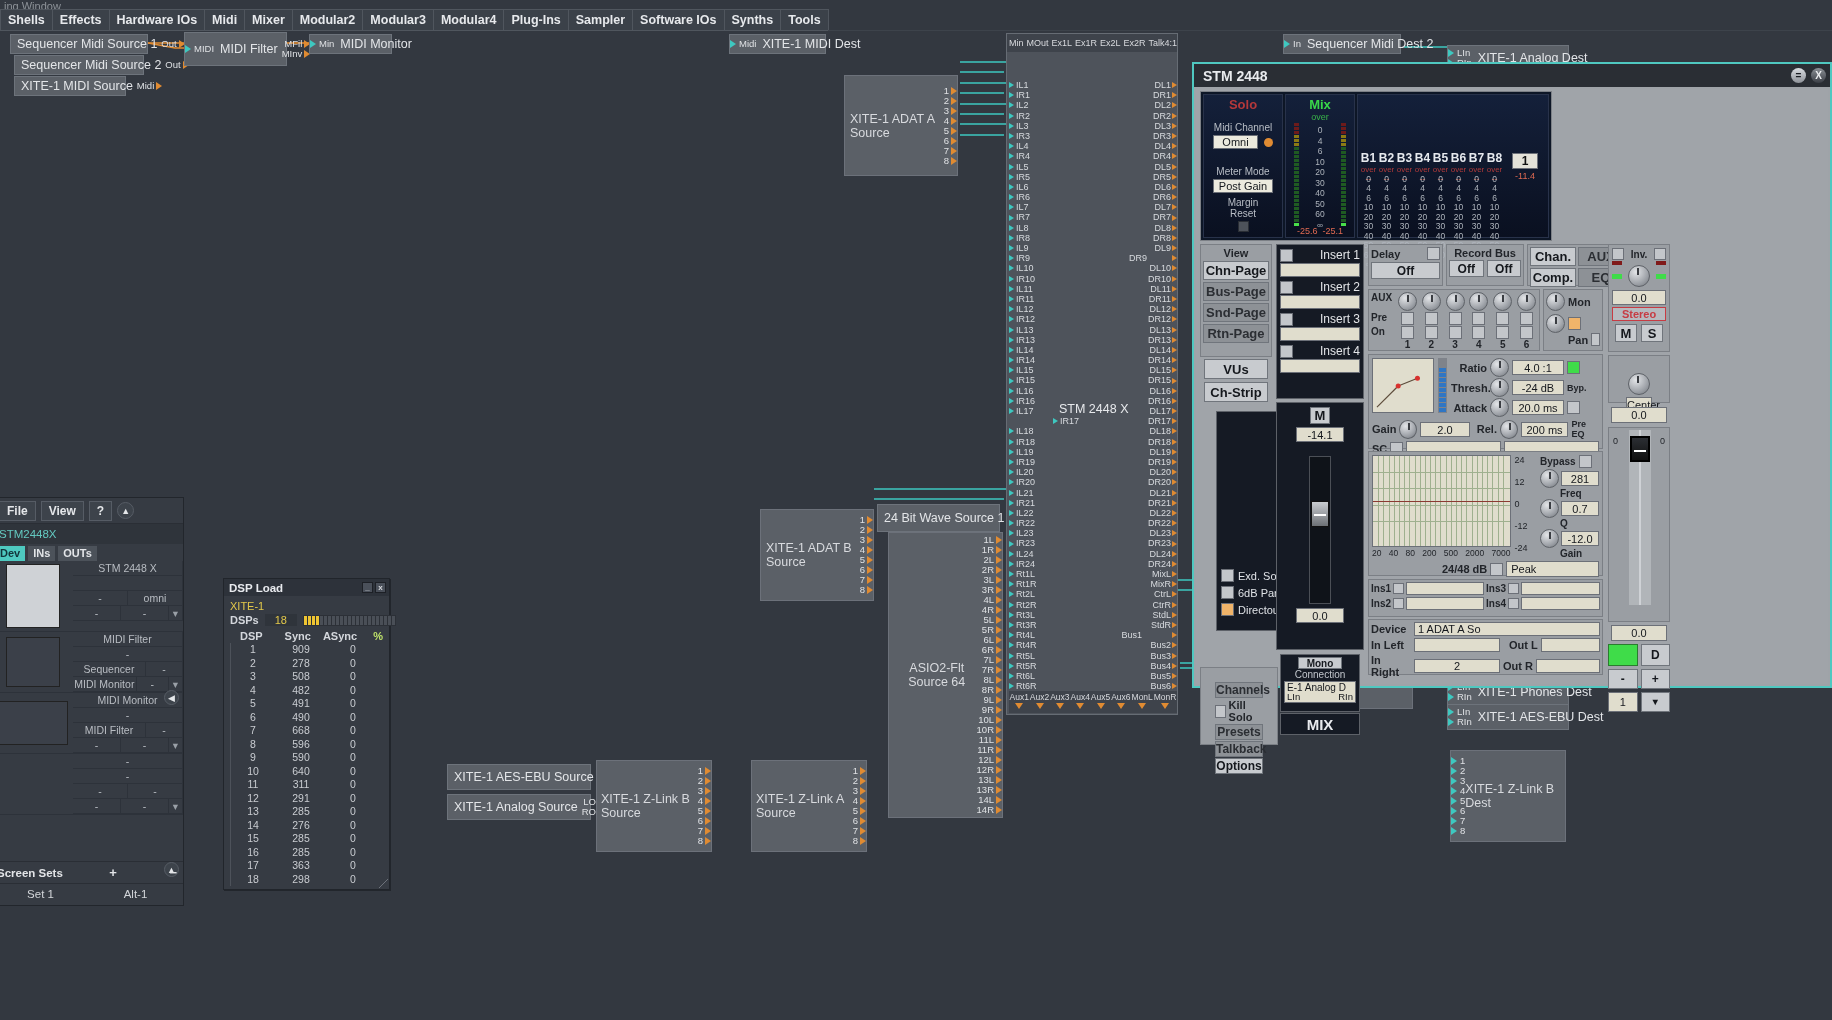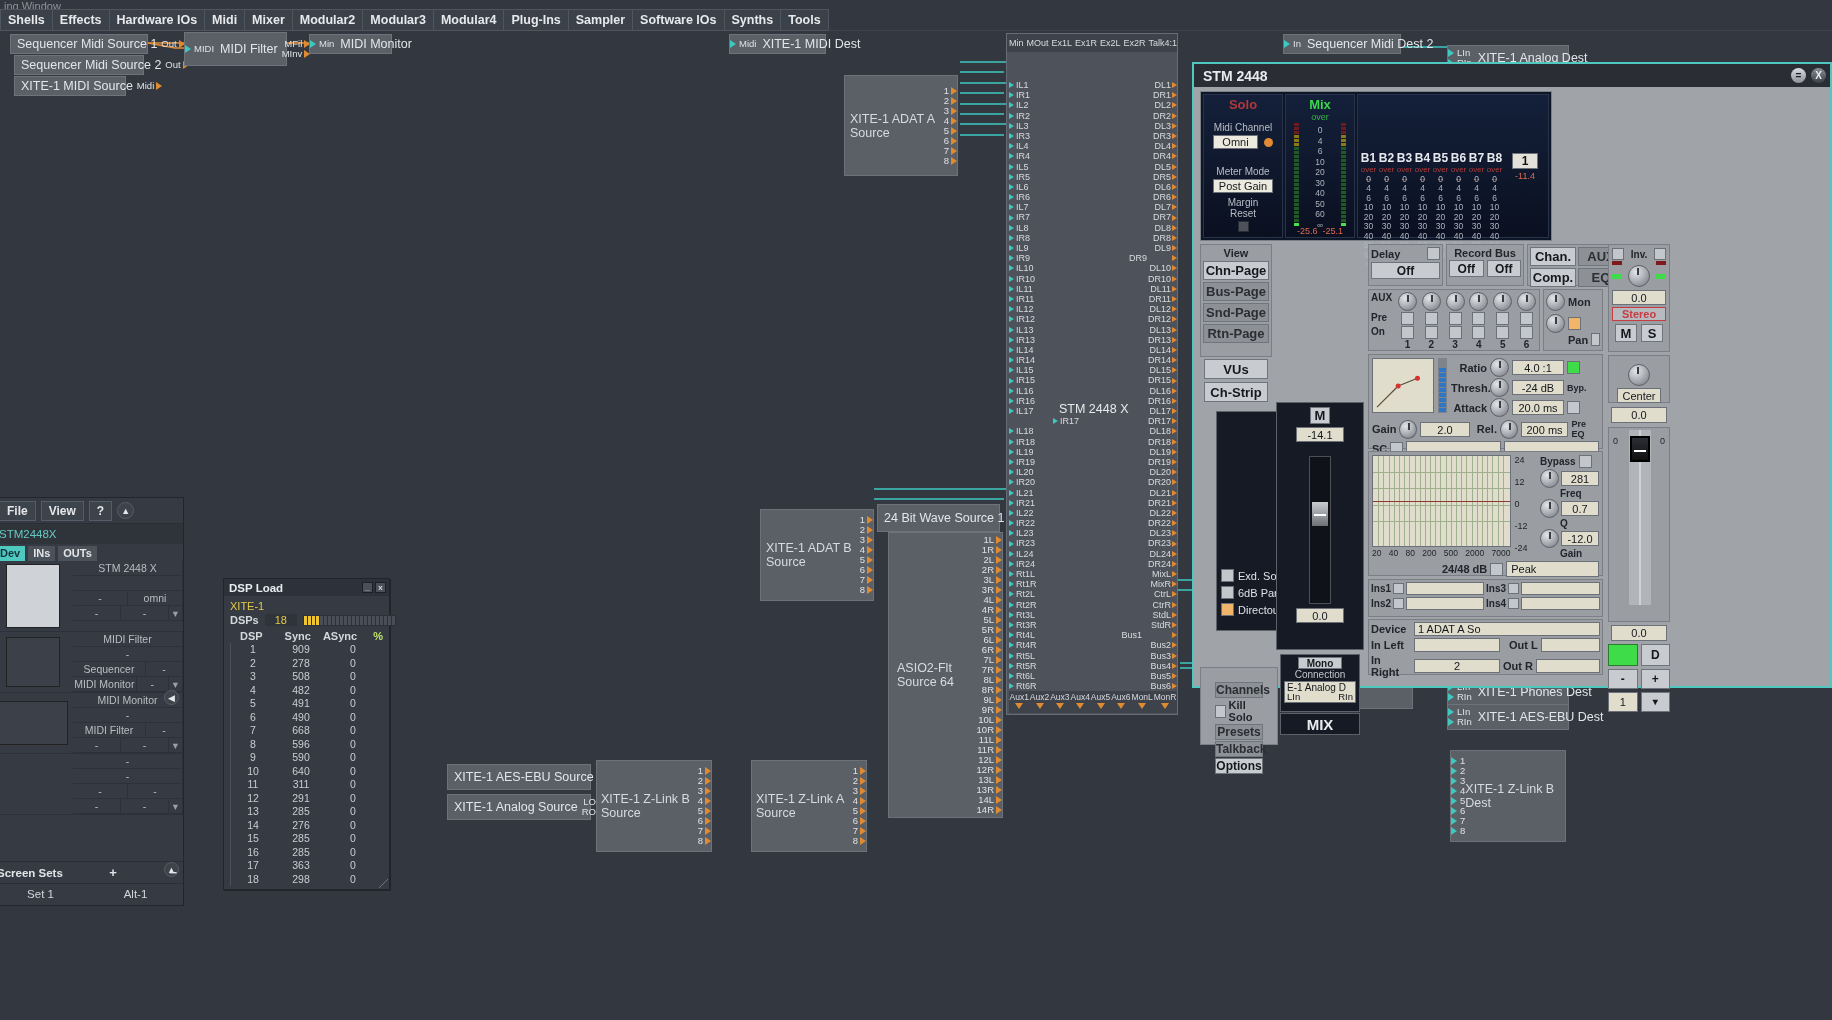--- a/index.html
+++ b/index.html
@@ -400,21 +400,21 @@
           <i class="tri-out"></i>
         </span>
       <span class="port">
           <span class="pn">ROut</span>
           <i class="tri-out"></i>
         </span>
     </span>
   </div>
 
   <div class="rack" id="n-asio" style="left:888px;top:501px;width:115px;height:286px;">
-    <span class="nlabel" style="font-size:12.5px;padding-left:8px;">ASIO2-Flt Source 64</span>
+    <span class="nlabel" style="font-size:12.5px;padding-left:8px;text-align:center;">ASIO2-Flt Source 64</span>
     <span class="ports" id="asio-ports" style="margin-left:auto;">
         <span class="port">
           <span class="pn">1L</span>
           <i class="tri-out"></i>
         </span>
         <span class="port">
           <span class="pn">1R</span>
           <i class="tri-out"></i>
         </span>
         <span class="port">
@@ -2240,20 +2240,42 @@
       <div class="panel" style="position:absolute;left:4px;top:155px;width:72px;height:113px;padding:2px;">
         <div class="lbl" style="text-align:center;">View</div>
         <div class="gbtn" style="margin-top:2px;height:19px;line-height:18px;">Chn-Page</div>
         <div class="gbtn dk" style="margin-top:2px;height:19px;line-height:18px;">Bus-Page</div>
         <div class="gbtn dk" style="margin-top:2px;height:19px;line-height:18px;">Snd-Page</div>
         <div class="gbtn dk" style="margin-top:2px;height:19px;line-height:18px;">Rtn-Page</div>
       </div>
       <div class="gbtn" style="position:absolute;left:8px;top:270px;width:64px;height:20px;line-height:19px;">VUs</div>
       <div class="gbtn" style="position:absolute;left:8px;top:293px;width:64px;height:20px;line-height:19px;">Ch-Strip</div>
 
+      <div class="dark" style="position:absolute;left:80px;top:155px;width:88px;height:155px;padding:3px;" id="insertpane">
+          <div style="display: flex; align-items: center; justify-content: space-between; margin-bottom: 1px;">
+            <span class="chk"></span>
+            <span style="font-size: 12px; color: rgb(227, 229, 232);">Insert 1</span>
+          </div>
+          <div class="field" style="height: 14px; margin-bottom: 3px;"></div>
+          <div style="display: flex; align-items: center; justify-content: space-between; margin-bottom: 1px;">
+            <span class="chk"></span>
+            <span style="font-size: 12px; color: rgb(227, 229, 232);">Insert 2</span>
+          </div>
+          <div class="field" style="height: 14px; margin-bottom: 3px;"></div>
+          <div style="display: flex; align-items: center; justify-content: space-between; margin-bottom: 1px;">
+            <span class="chk"></span>
+            <span style="font-size: 12px; color: rgb(227, 229, 232);">Insert 3</span>
+          </div>
+          <div class="field" style="height: 14px; margin-bottom: 3px;"></div>
+          <div style="display: flex; align-items: center; justify-content: space-between; margin-bottom: 1px;">
+            <span class="chk"></span>
+            <span style="font-size: 12px; color: rgb(227, 229, 232);">Insert 4</span>
+          </div>
+          <div class="field" style="height: 14px; margin-bottom: 3px;"></div>
+        </div>
 
       <div class="dark" style="position:absolute;left:20px;top:322px;width:70px;height:220px;">
         <div id="optlist" style="position:absolute;bottom:10px;left:4px;">
             <div style="display: flex; align-items: center; gap: 4px; margin-bottom: 4px;">
               <span class="chk"></span>
               <span style="font-size: 11px; color: rgb(223, 226, 230);">Exd. Solo</span>
             </div>
             <div style="display: flex; align-items: center; gap: 4px; margin-bottom: 4px;">
               <span class="chk"></span>
               <span style="font-size: 11px; color: rgb(223, 226, 230);">6dB Pan</span>
@@ -2580,21 +2602,21 @@
         </div>
         <div class="field" style="margin-top:3px;height:15px;line-height:14px;">0.0</div>
         <div style="margin-top:2px;height:14px;line-height:13px;text-align:center;font-size:11px;
              font-weight:bold;color:#c73b43;background:#b7babf;border:1px solid #c73b43;">Stereo</div>
         <div style="display:flex;gap:4px;justify-content:center;margin-top:3px;">
           <span class="gbtn" style="width:22px;height:18px;line-height:17px;">M</span>
           <span class="gbtn" style="width:22px;height:18px;line-height:17px;">S</span>
         </div>
       </div>
 
-      <div class="panel" style="position:absolute;left:412px;top:266px;width:62px;height:48px;padding:8px;">
+      <div class="panel" style="position:absolute;left:412px;top:266px;width:62px;height:48px;padding:17px;">
         <div style="display:flex;justify-content:center;">
           <span class="knob" style="width:22px;height:22px;"></span>
         </div>
         <div class="field" style="margin-top:2px;height:15px;line-height:14px;">Center</div>
       </div>
 
       <div class="field" style="position:absolute;left:415px;top:318px;width:56px;height:16px;line-height:15px;">0.0</div>
 
       <div style="position:absolute;left:412px;top:338px;width:62px;height:195px;
            background:#9a9ea3;border:1px solid #7b7f85;">

